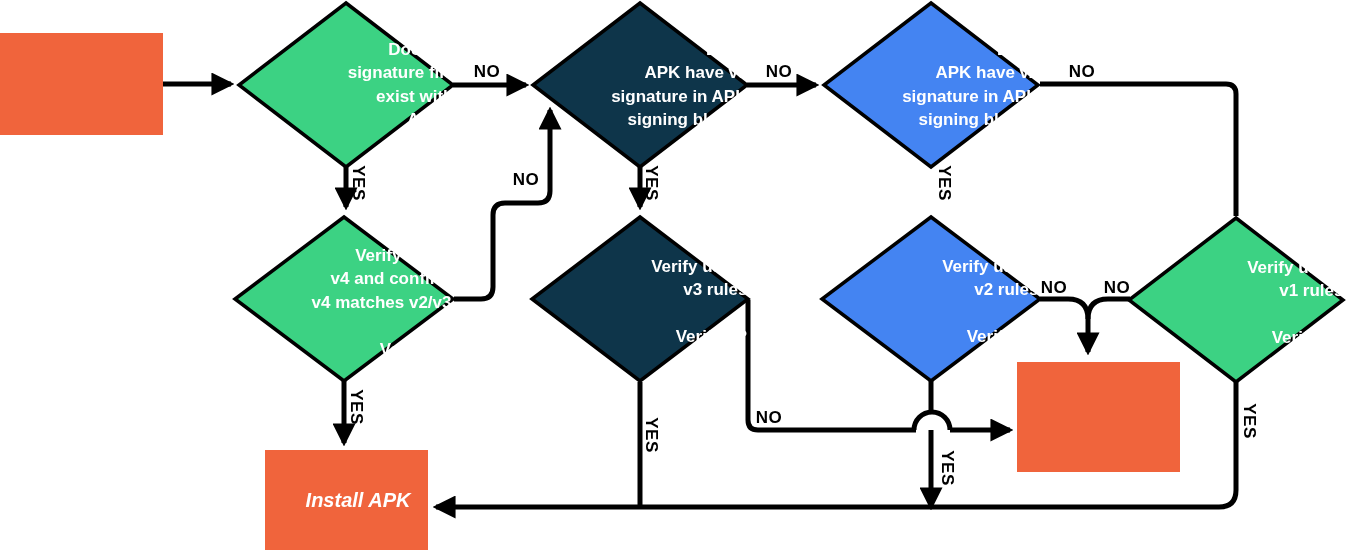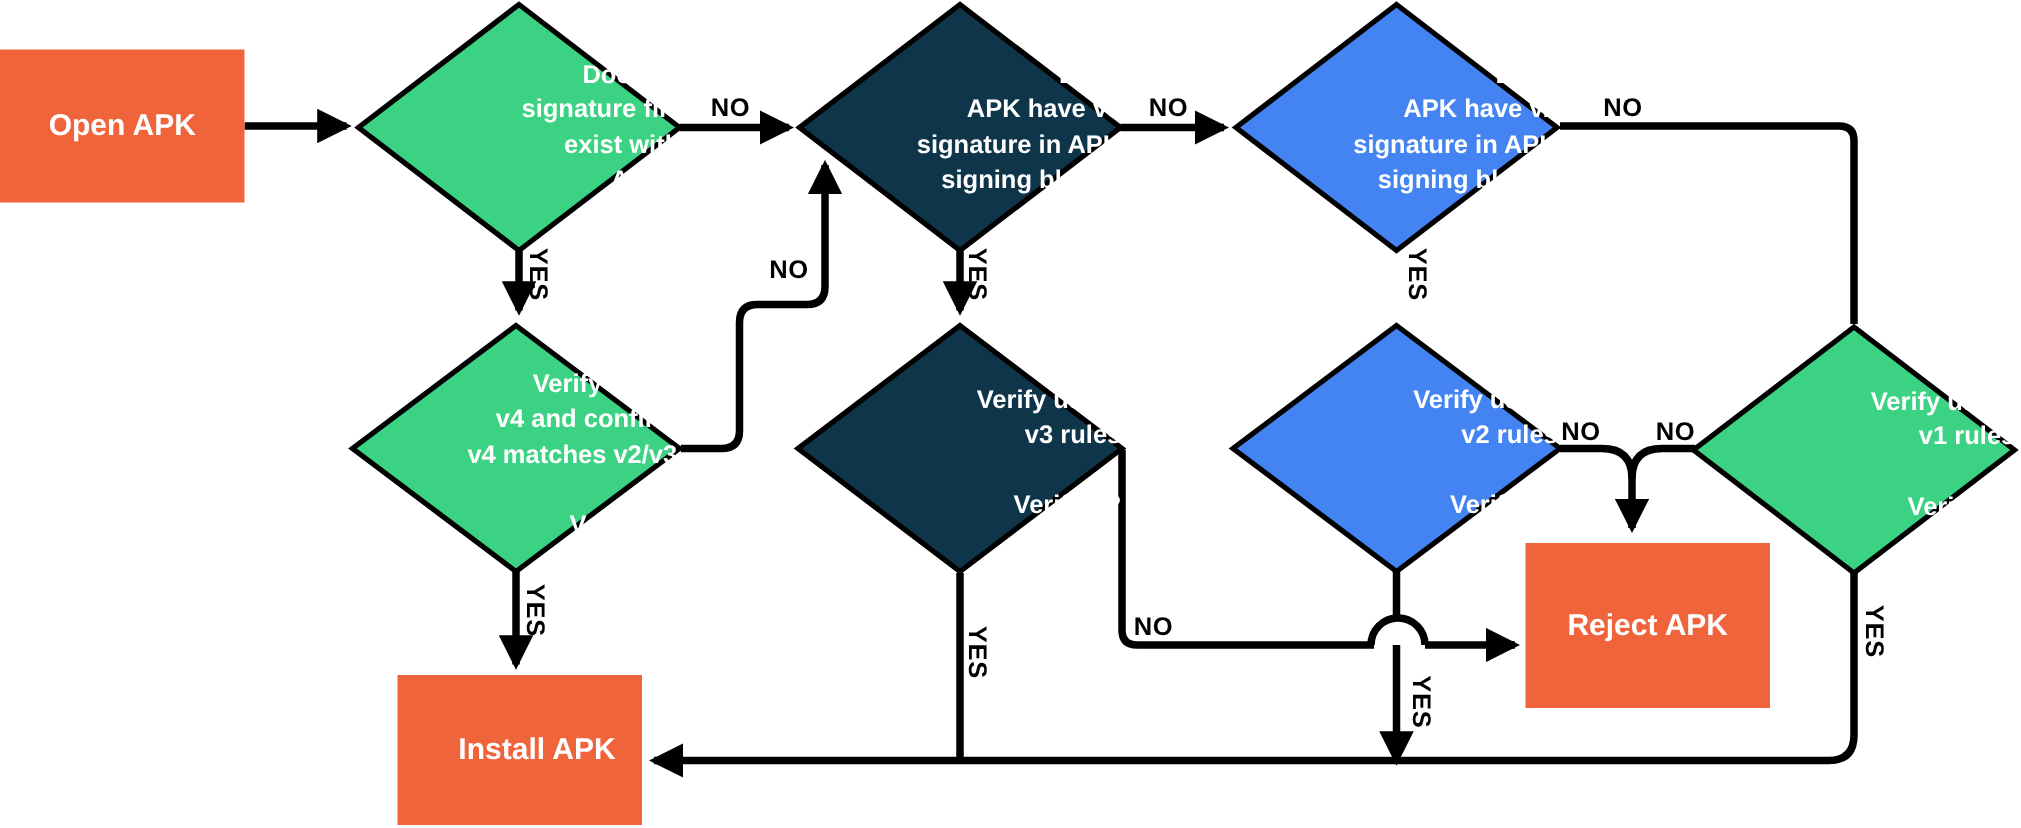--- a/index.html
+++ b/index.html
@@ -65,21 +65,20 @@
     <polygon class="shape shape-navy" points="640,3 747,85 640,167 533,85"></polygon>
     <polygon class="shape shape-blue" points="931,3 1038,85 931,167 824,85"></polygon>
     <polygon class="shape shape-green" points="344,217 453,299 344,381 235,299"></polygon>
     <polygon class="shape shape-navy" points="640,217 748,299 640,381 532,299"></polygon>
     <polygon class="shape shape-blue" points="931,217 1040,299 931,381 822,299"></polygon>
     <polygon class="shape shape-green" points="1236,218 1343,300 1236,382 1129,300"></polygon>
     <rect class="shape-orange" x="1017" y="362" width="163" height="110"></rect>
     <rect class="shape-orange" x="265" y="450" width="163" height="100"></rect>
   </svg>
 
-  <div class="box-label" style="left:0;top:33px;width:163px;height:102px;">Open APK</div>
   <div class="node-label" style="left:346px;top:85px;">Does v4
 signature file
 exist with
 APK?</div>
   <div class="node-label" style="left:640px;top:85px;">Does
 APK have v3
 signature in APK
 signing block?</div>
   <div class="node-label" style="left:931px;top:85px;">Does
 APK have v2
@@ -95,22 +94,21 @@
 
 Verified?</div>
   <div class="node-label" style="left:931px;top:302px;">Verify using
 v2 rules
 
 Verified?</div>
   <div class="node-label" style="left:1236px;top:303px;">Verify using
 v1 rules
 
 Verified?</div>
-  <div class="box-label" style="left:1017px;top:362px;width:163px;height:110px;">Reject APK</div>
-  <div class="box-label" style="left:265px;top:450px;width:186px;height:100px;">Install APK</div>
+  <div class="box-label" style="left:265px;top:450px;width:186px;height:100px;font-style:italic;">Install APK</div>
 
   <div class="lbl" style="left:487px;top:72px;">NO</div>
   <div class="lbl" style="left:779px;top:72px;">NO</div>
   <div class="lbl" style="left:1082px;top:72px;">NO</div>
   <div class="lbl" style="left:526px;top:180px;">NO</div>
   <div class="lbl" style="left:769px;top:418px;">NO</div>
   <div class="lbl" style="left:1054px;top:288px;">NO</div>
   <div class="lbl" style="left:1117px;top:288px;">NO</div>
   <div class="lbl rot" style="left:358px;top:183px;">YES</div>
   <div class="lbl rot" style="left:651px;top:183px;">YES</div>

